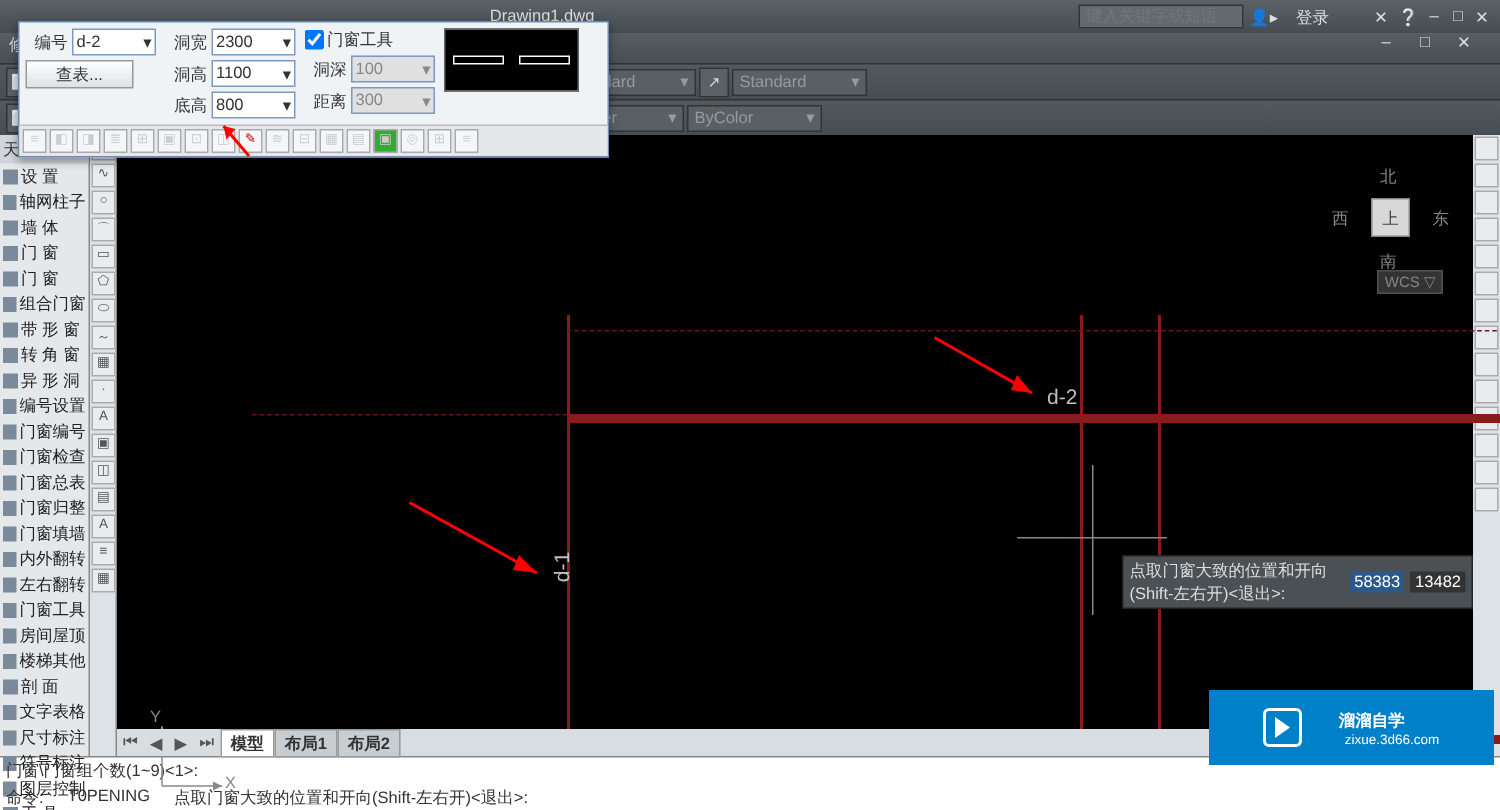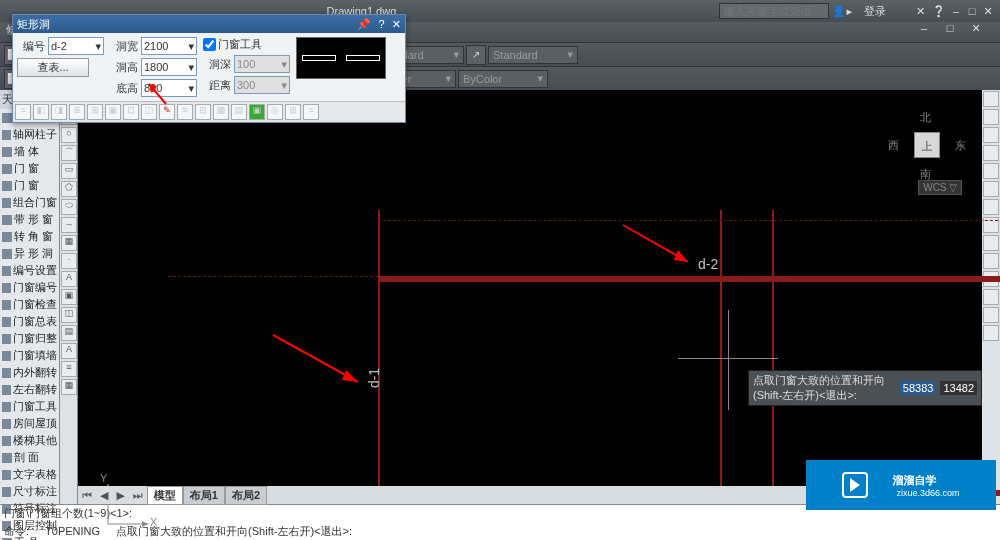--- a/index.html
+++ b/index.html
@@ -297,53 +297,45 @@
       <span>门窗\门窗组个数(1~9)&lt;1&gt;:</span>
     </div>
   <div class="row">
     <span class="prompt">命令:</span>
     <span style="margin:0 16px;color:#333">T0PENING</span>
     <span>点取门窗大致的位置和开向(Shift-左右开)&lt;退出&gt;:</span>
   </div>
 </div>
 
 <div class="dialog">
-  <div class="titleb">
-    <span>矩形洞</span>
-    <div class="btns">
-      <span>📌</span>
-      <span>?</span>
-      <span>✕</span>
-    </div>
-  </div>
   <div class="body">
     <div class="col" style="margin-right:6px">
       <div class="frow">
         <label>编号</label>
         <div class="combo">
             <span>d-2</span>
             <span>▾</span>
           </div>
       </div>
       <div class="frow">
         <div class="btn" style="width:72px;text-align:center">查表...</div>
       </div>
     </div>
     <div class="col" style="margin-right:6px">
       <div class="frow">
         <label>洞宽</label>
         <div class="combo">
-            <span>2100</span>
+            <span>2300</span>
             <span>▾</span>
           </div>
       </div>
       <div class="frow">
         <label>洞高</label>
         <div class="combo">
-            <span>1800</span>
+            <span>1100</span>
             <span>▾</span>
           </div>
       </div>
       <div class="frow">
         <label>底高</label>
         <div class="combo">
             <span>800</span>
             <span>▾</span>
           </div>
       </div>

